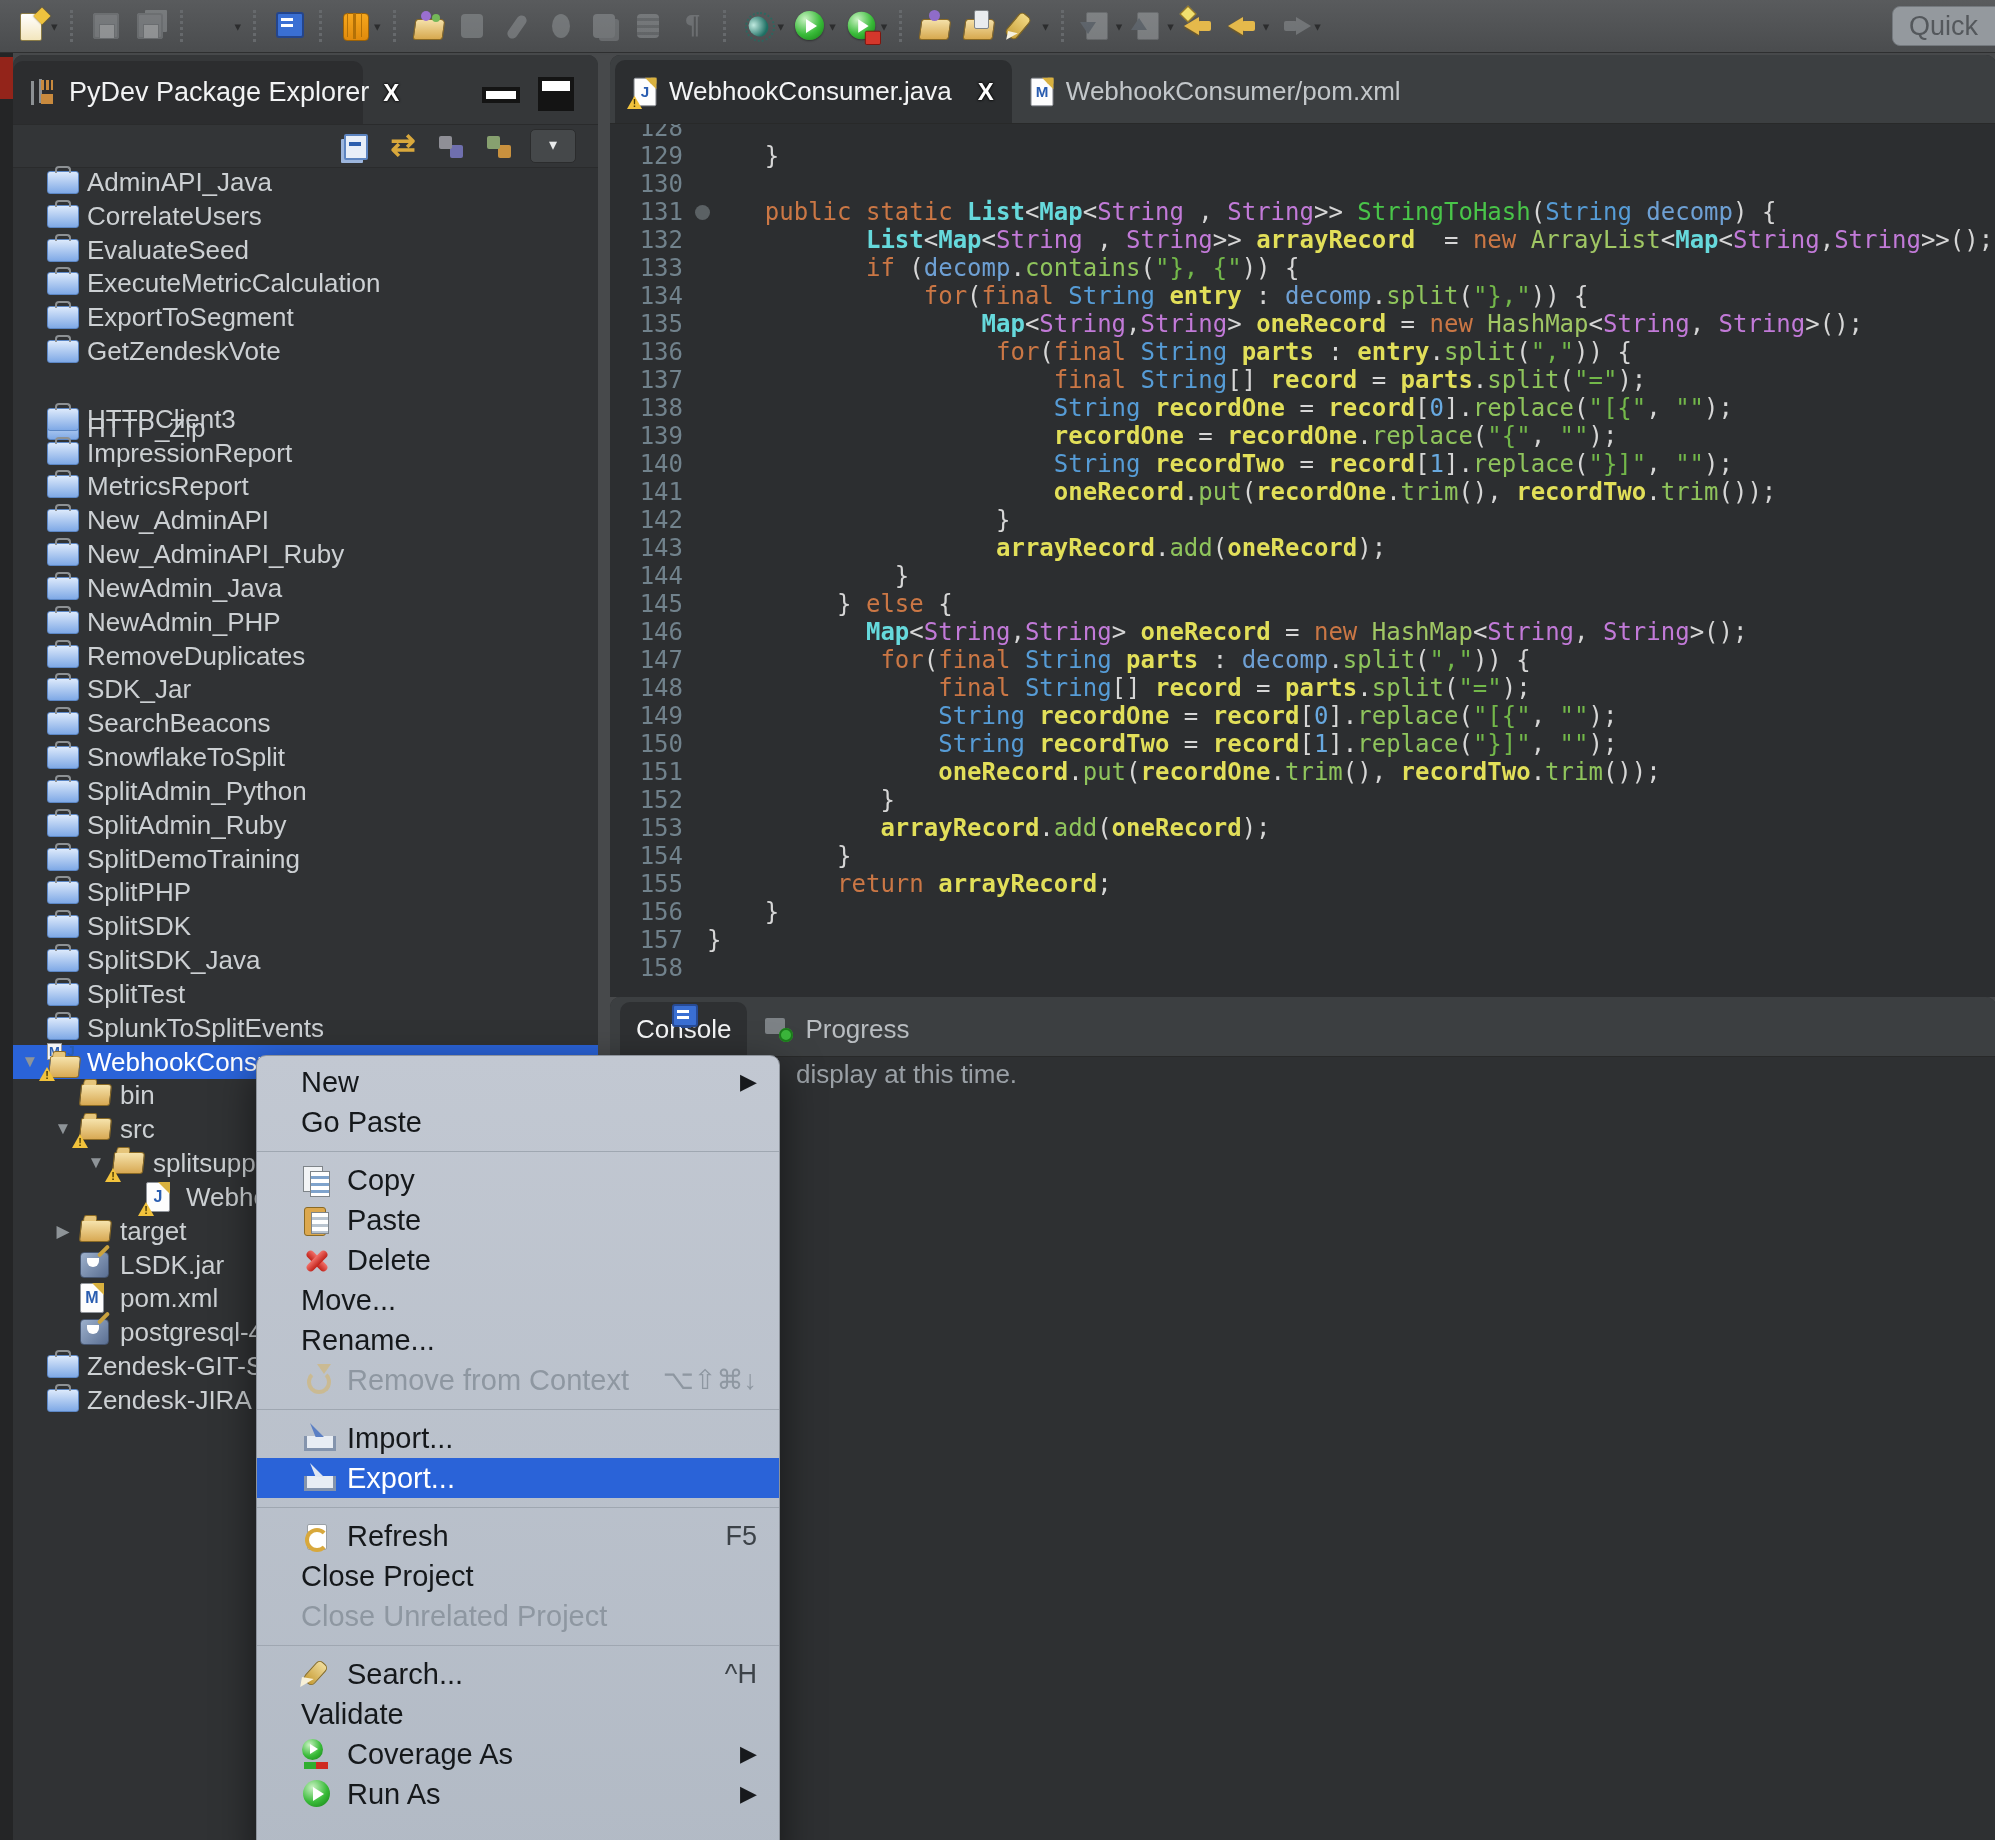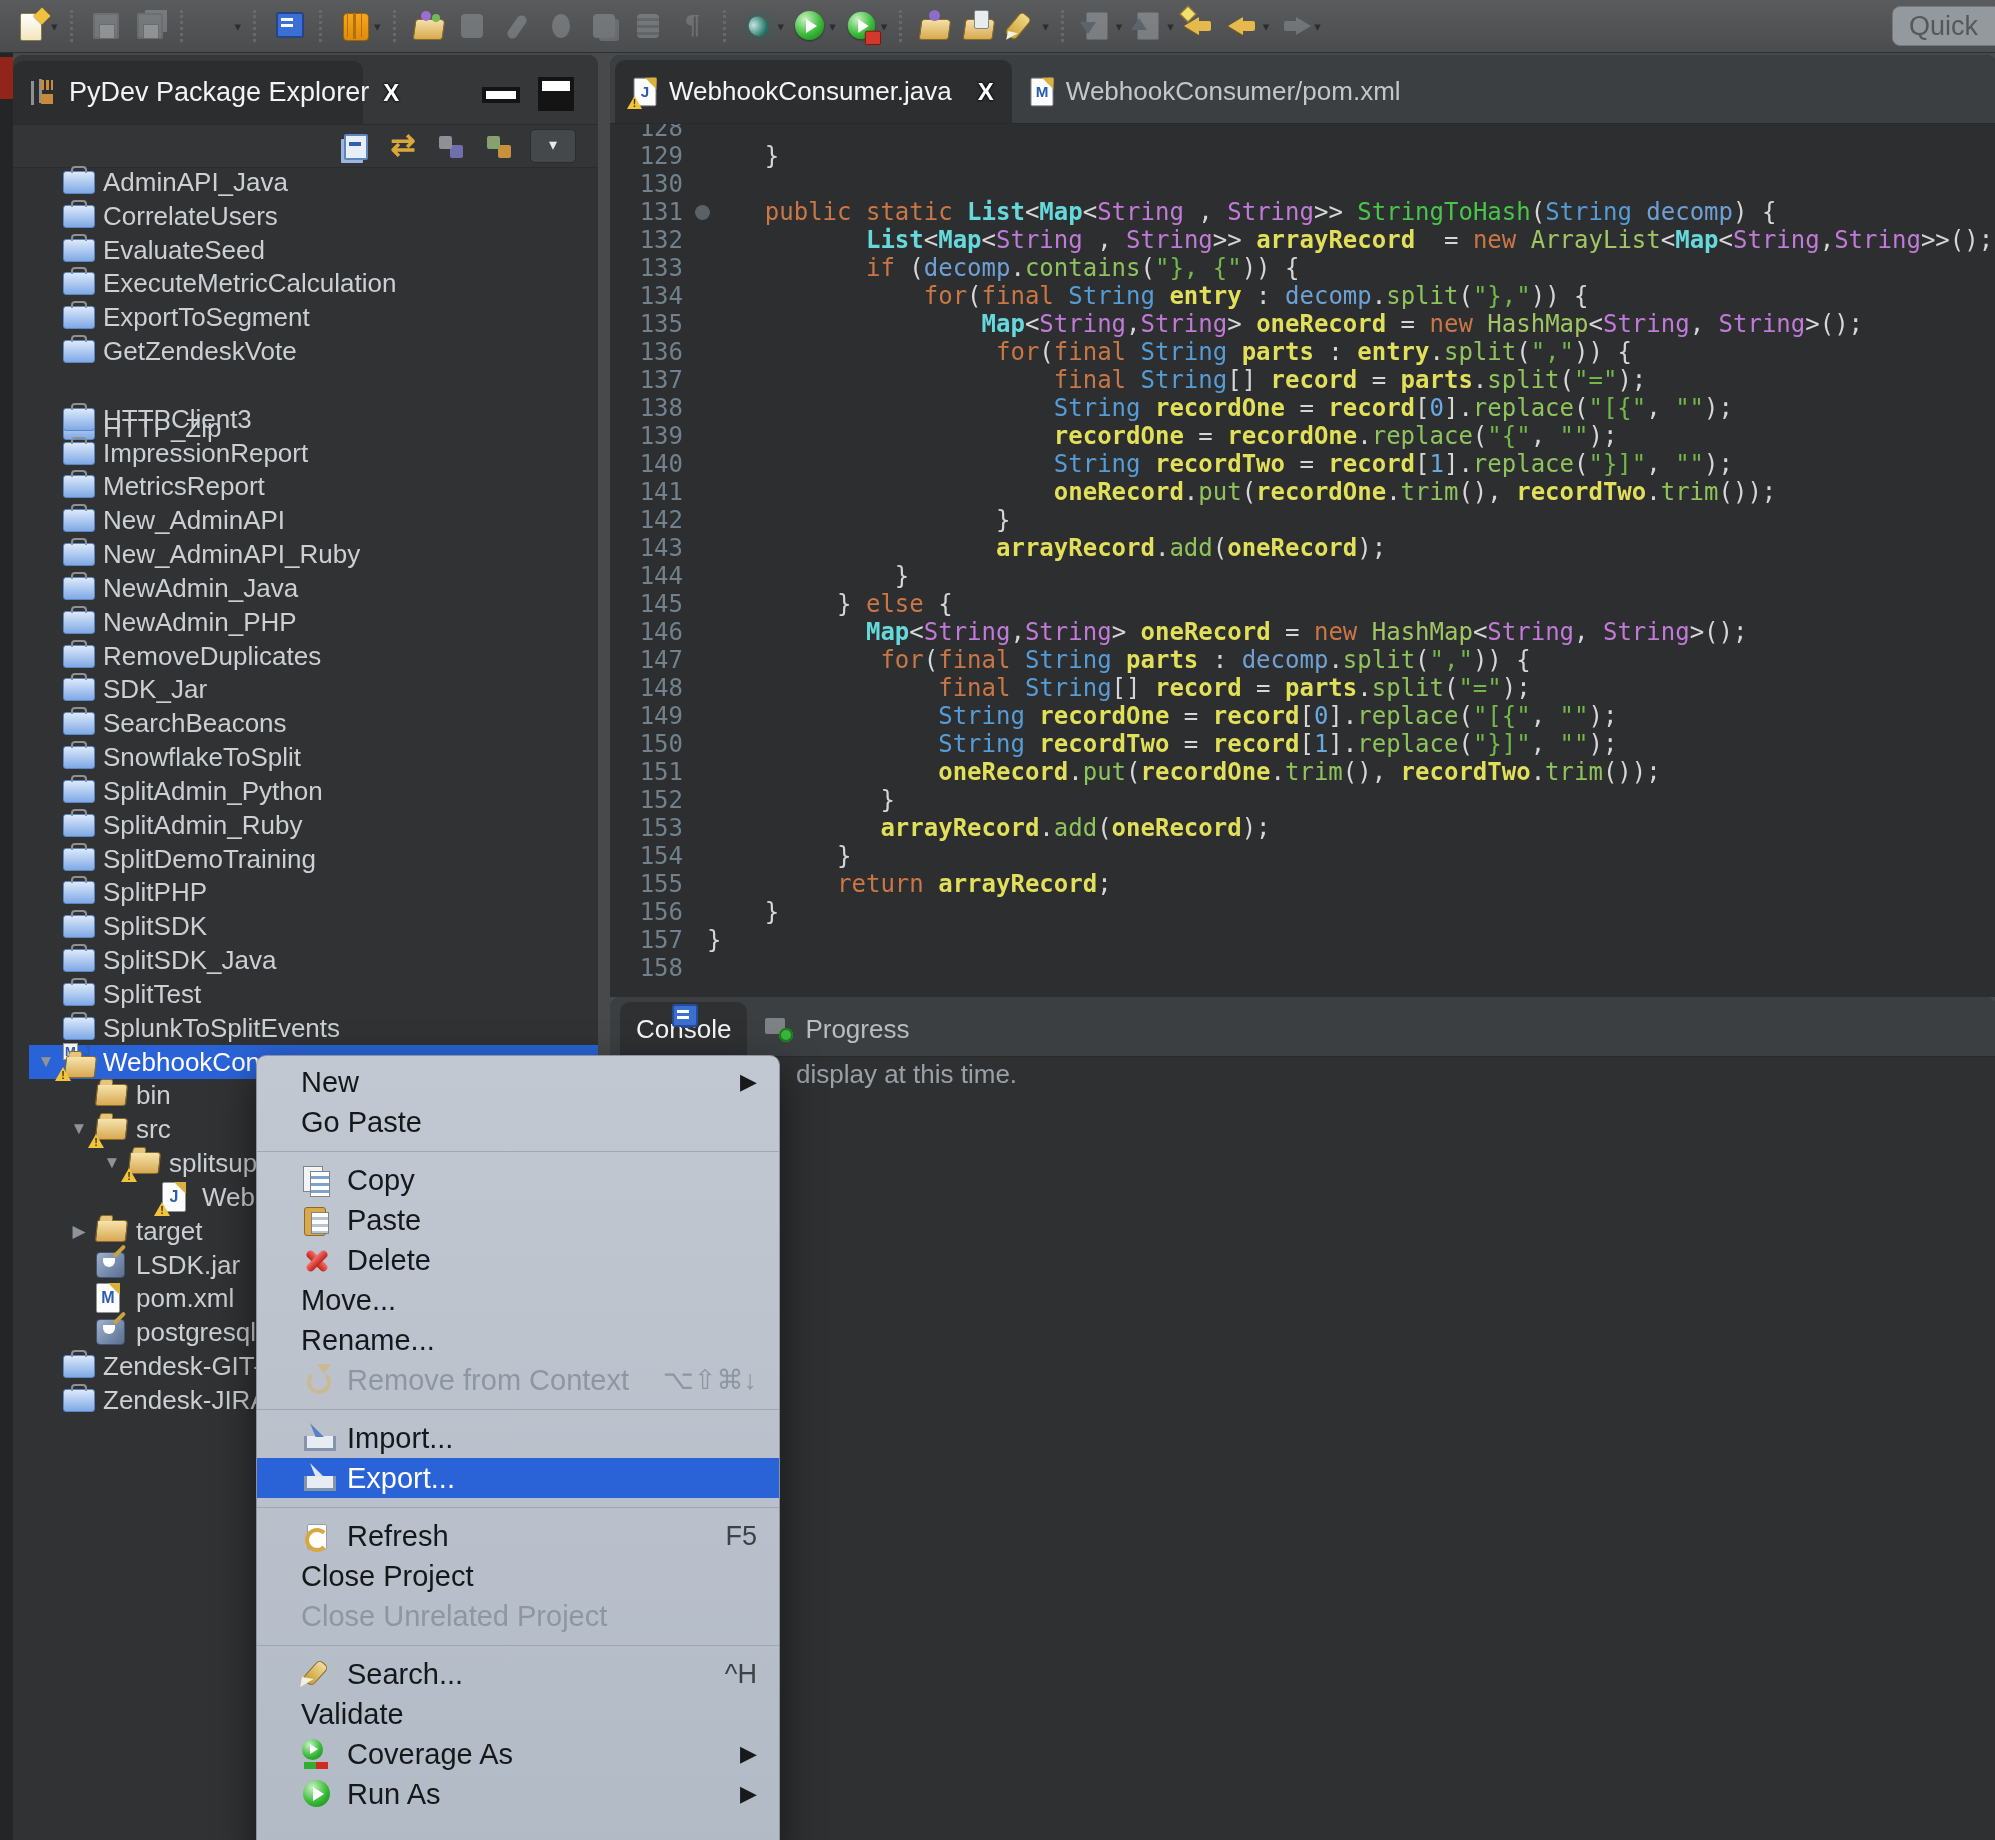--- a/index.html
+++ b/index.html
@@ -78,21 +78,21 @@
      display:flex;justify-content:flex-end;align-items:center;gap:14px;padding-right:22px;}
   .xt{width:34px;height:32px;position:relative;}
   .x-collapse-all::before{content:"";position:absolute;left:6px;top:4px;width:20px;height:22px;background:#e8eef8;border:2px solid #5d84c0;border-radius:2px;box-shadow:-4px 4px 0 -1px #9db6dd;}
   .x-collapse-all::after{content:"";position:absolute;left:11px;top:12px;width:12px;height:4px;background:#2d5fae;}
   .x-link-with-editor{color:#d9a83c;font-size:30px;line-height:30px;text-align:center;font-weight:700;}
   .x-package-a::before,.x-package-b::before{content:"";position:absolute;left:5px;top:6px;width:13px;height:13px;background:#8f8f96;border-radius:2px;box-shadow:11px 9px 0 #6f6fae;}
   .x-package-b::before{background:#87a06f;box-shadow:11px 9px 0 #c9913e;}
   .x-view-menu{width:44px;height:32px;background:#45484a;border:1px solid #2b2c2d;border-radius:5px;color:#e8eaeb;
      text-align:center;line-height:30px;font-size:16px;}
   
-  #tree{position:absolute;left:16px;top:110px;width:585px;bottom:0;}
+  #tree{position:absolute;left:0;top:110px;width:585px;bottom:0;}
   .trow{position:absolute;left:0;width:585px;height:34px;display:flex;align-items:center;color:#ccd0d3;font-size:26px;}
   .trow.sel{background:#2a63d8;color:#fff;}
   .tw{width:34px;text-align:center;color:#8e9498;font-size:17px;flex:none;}
   .tico2{width:38px;height:30px;position:relative;flex:none;display:flex;align-items:center;}
   .tlabel{white-space:nowrap;margin-left:2px;}
   .fold-blue{width:30px;height:21px;background:linear-gradient(#dce9fb,#7fa9e6);border:1px solid #5c87c5;border-radius:3px;position:relative;}
   .fold-blue::before{content:"";position:absolute;left:7px;top:-6px;width:12px;height:5px;border:2px solid #8d9194;border-bottom:none;border-radius:4px 4px 0 0;}
   .fold-tan{width:29px;height:20px;background:linear-gradient(#f6e3ac,#d8a953);border:1px solid #8a6a25;border-radius:2px 4px 3px 3px;position:relative;transform:skewX(-6deg);}
   .fold-tan::before{content:"";position:absolute;left:1px;top:-6px;width:12px;height:5px;background:#e6c57a;border:1px solid #8a6a25;border-bottom:none;border-radius:3px 3px 0 0;}
   .page{width:22px;height:28px;background:#fdfdfd;border:1px solid #90949a;border-radius:2px;position:relative;

